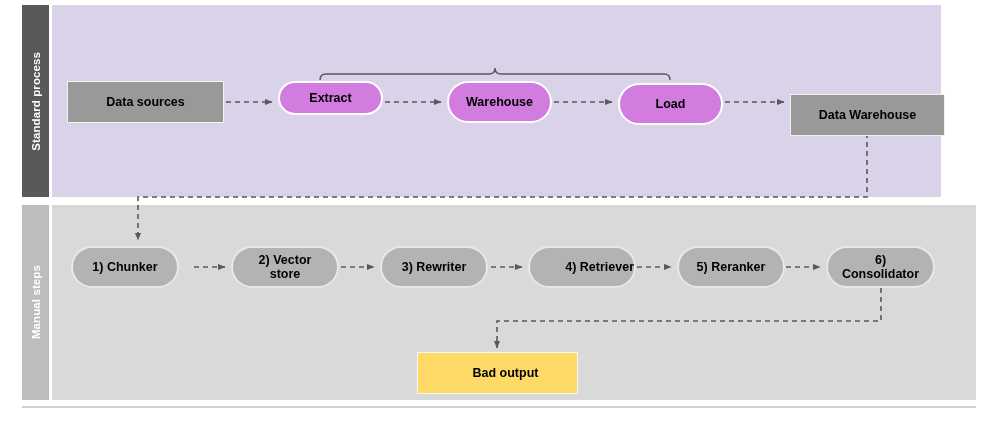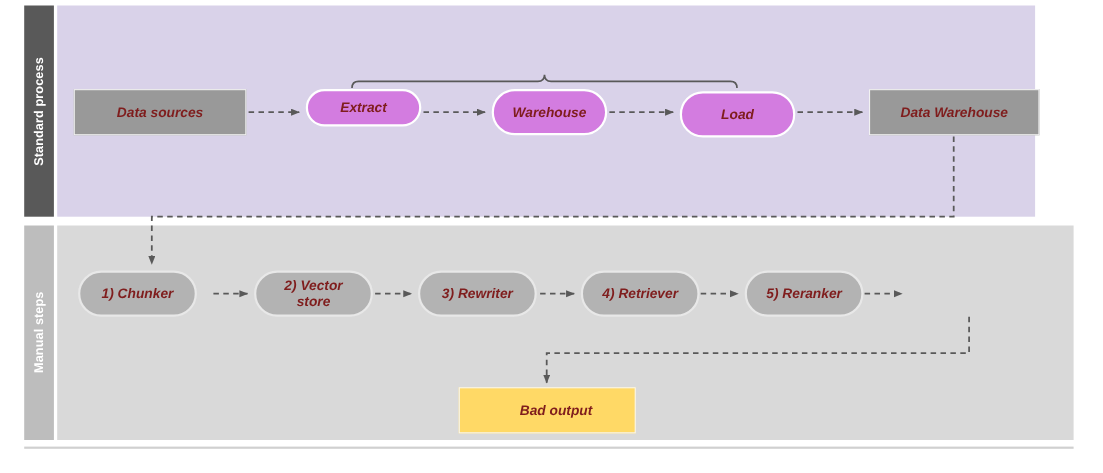--- a/index.html
+++ b/index.html
@@ -16,22 +16,22 @@
 
   #lane1-header{left:22px;top:5px;width:27px;height:192px;background:#595959;}
   #lane1-body  {left:52px;top:5px;width:889px;height:192px;background:#d9d2e9;}
   #lane2-header{left:22px;top:205px;width:27px;height:195px;background:#bdbdbd;}
   #lane2-body  {left:52px;top:205px;width:924px;height:195px;background:#d9d9d9;}
   #baseline{position:absolute;left:22px;top:406px;width:954px;height:2px;background:#d0d0d0;}
 
   
   .node{
     position:absolute;display:flex;align-items:center;justify-content:center;
-    text-align:center;color:#7f1d1d;font-weight:bold;font-size:12.5px;
-    line-height:14px;box-sizing:border-box;font-style:italic;
+    text-align:center;color:#000000;font-weight:bold;font-size:12.5px;
+    line-height:14px;box-sizing:border-box;
   }
   .rect{background:#999999;border:1px solid #f2f2f2;}
   .pill-etl{background:#d36ed8;background:#d37ce0;border:2px solid #ffffff;border-radius:22px;}
   .pill-step{background:#b3b3b3;border:2px solid #e8e8e8;border-radius:22px;}
   .rect-bad{background:#ffd966;border:1px solid #f7f7f7;}
 
   
   #wires{position:absolute;left:0;top:0;width:1003px;height:430px;pointer-events:none;}
 
   
@@ -90,36 +90,39 @@
   </div>
   <div class="node pill-etl" style="left:278px;top:81px;width:105px;height:34px;">
     <span>Extract</span>
   </div>
   <div class="node pill-etl" style="left:447px;top:81px;width:105px;height:42px;">
     <span>Warehouse</span>
   </div>
   <div class="node pill-etl" style="left:618px;top:83px;width:105px;height:42px;">
     <span>Load</span>
   </div>
-  <div class="node rect" style="left:790px;top:81px;width:155px;height:42px;">
+  <div class="node rect" style="left:790px;top:94px;width:155px;height:42px;">
     <span>Data Warehouse</span>
   </div>
 
   <div class="node pill-step" style="left:71px;top:246px;width:108px;height:42px;">
     <span>1) Chunker</span>
   </div>
   <div class="node pill-step" style="left:231px;top:246px;width:108px;height:42px;padding:0 14px;align-items:center;">
     <span>2) Vector store</span>
   </div>
   <div class="node pill-step" style="left:380px;top:246px;width:108px;height:42px;">
     <span>3) Rewriter</span>
   </div>
-  <div class="node pill-step" style="left:528px;top:246px;width:108px;height:42px;">
+  <div class="node pill-step" style="left:528px;top:246px;width:108px;height:42px;justify-content:flex-end;">
     <span>4) Retriever</span>
   </div>
   <div class="node pill-step" style="left:677px;top:246px;width:108px;height:42px;text-align:right;">
     <span>5) Reranker</span>
+  </div>
+  <div class="node pill-step" style="left:826px;top:246px;width:109px;height:42px;padding:0 12px;">
+    <span>6) Consolidator</span>
   </div>
   <div class="node rect-bad" style="left:417px;top:352px;width:161px;height:42px;padding-left:16px;">
     <span>Bad output</span>
   </div>
 
 </div>
 
 </body></html>

